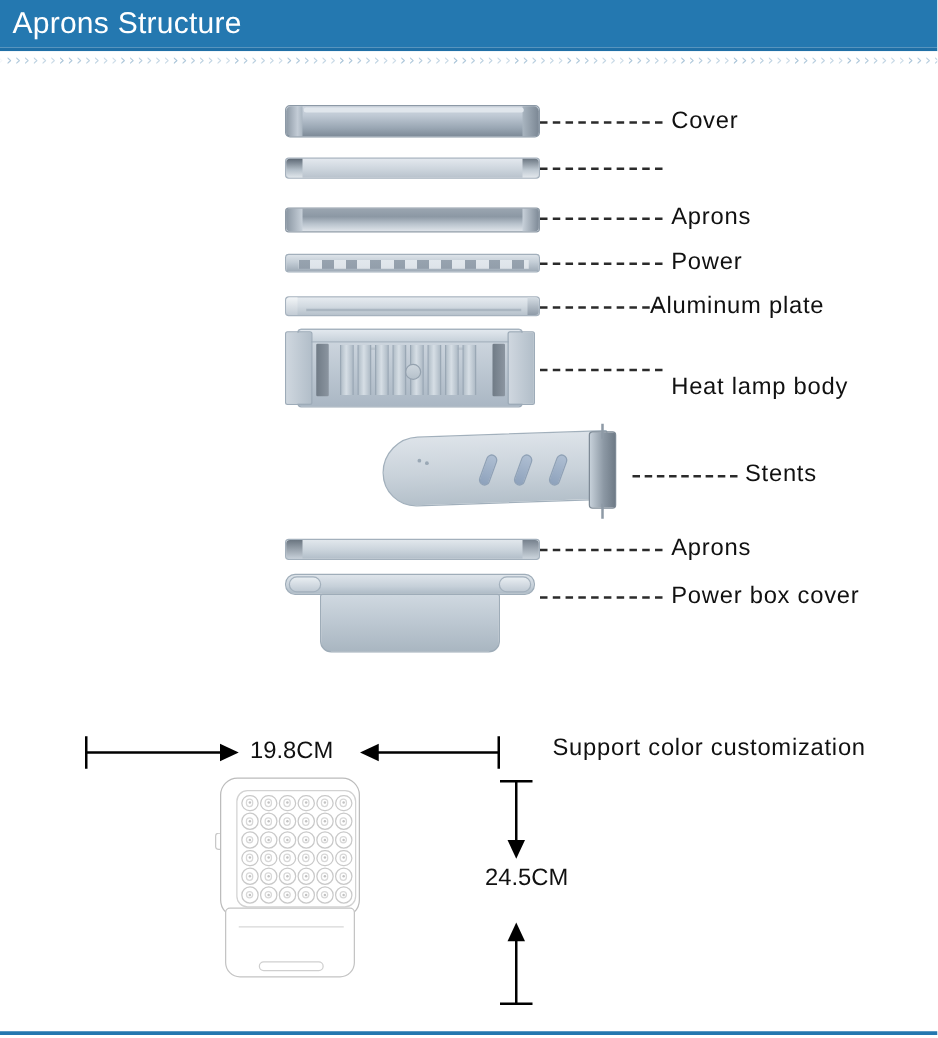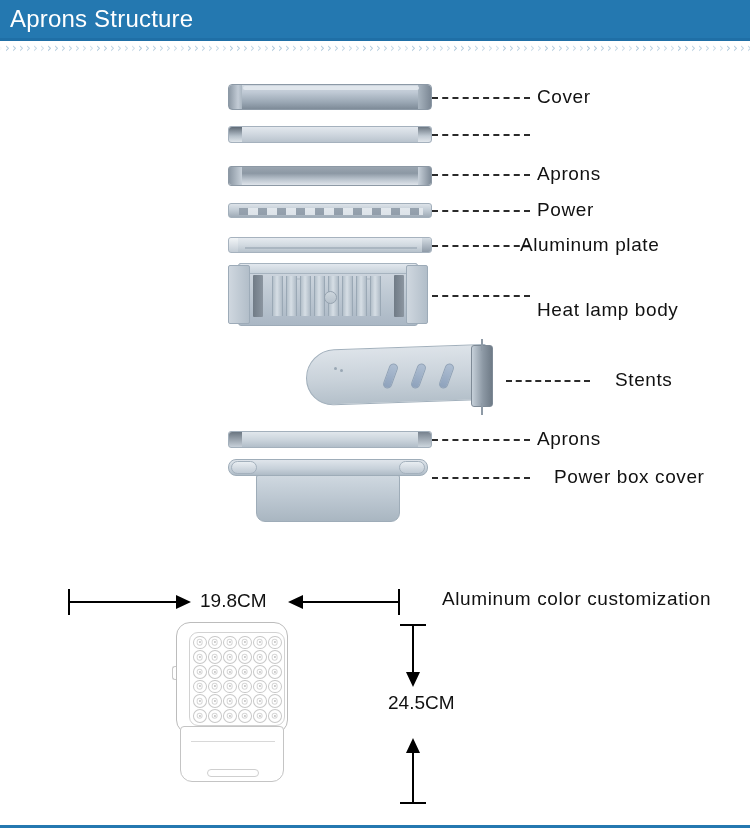--- a/index.html
+++ b/index.html
@@ -612,27 +612,27 @@
   <div class="leader" style="left:432px; top:155px; width:98px;"></div>
   <div class="leader-label" style="left:537px; top:144px;">Power</div>
 
   <div class="leader" style="left:432px; top:190px; width:98px;"></div>
   <div class="leader-label" style="left:520px; top:179px;">Aluminum plate</div>
 
   <div class="leader" style="left:432px; top:240px; width:98px;"></div>
   <div class="leader-label" style="left:537px; top:228px;margin-top:16px;">Heat  lamp  body</div>
 
   <div class="leader" style="left:506px; top:325px; width:84px;"></div>
-  <div class="leader-label" style="left:596px; top:314px;margin-left:19px;">Stents</div>
+  <div class="leader-label" style="left:596px; top:314px;">Stents</div>
 
   <div class="leader" style="left:432px; top:384px; width:98px;"></div>
   <div class="leader-label" style="left:537px; top:373px;">Aprons</div>
 
   <div class="leader" style="left:432px; top:422px; width:98px;"></div>
-  <div class="leader-label" style="left:554px; top:411px;">Power  box  cover</div>
+  <div class="leader-label" style="left:537px; top:411px;">Power  box  cover</div>
 </div>
 
 <div id="spec-view">
 
   <div class="dim-line" style="left:68px; top:29px; width:2px; height:26px;"></div>
   <div class="dim-line" style="left:68px; top:41px; width:110px; height:2px;"></div>
   <div class="arrow arrow-right" style="left:176px; top:35px;"></div>
 
   <div class="dim-text" style="left:200px; top:30px;">19.8CM</div>
 
@@ -643,21 +643,21 @@
   <div class="dim-line" style="left:400px; top:64px; width:26px; height:2px;"></div>
   <div class="dim-line" style="left:412px; top:64px; width:2px; height:52px;"></div>
   <div class="arrow arrow-down" style="left:406px; top:112px;"></div>
 
   <div class="dim-text" style="left:388px; top:132px;">24.5CM</div>
 
   <div class="arrow arrow-up" style="left:406px; top:178px;"></div>
   <div class="dim-line" style="left:412px; top:192px; width:2px; height:52px;"></div>
   <div class="dim-line" style="left:400px; top:242px; width:26px; height:2px;"></div>
 
-  <div id="support-text">Aluminum  color  customization</div>
+  <div id="support-text">Support  color  customization</div>
 
   <div id="floodlight">
     <div id="fl-side-tab"></div>
     <div id="fl-housing">
       <div id="fl-lens-panel">
         <div class="led"></div>
         <div class="led"></div>
         <div class="led"></div>
         <div class="led"></div>
         <div class="led"></div>

